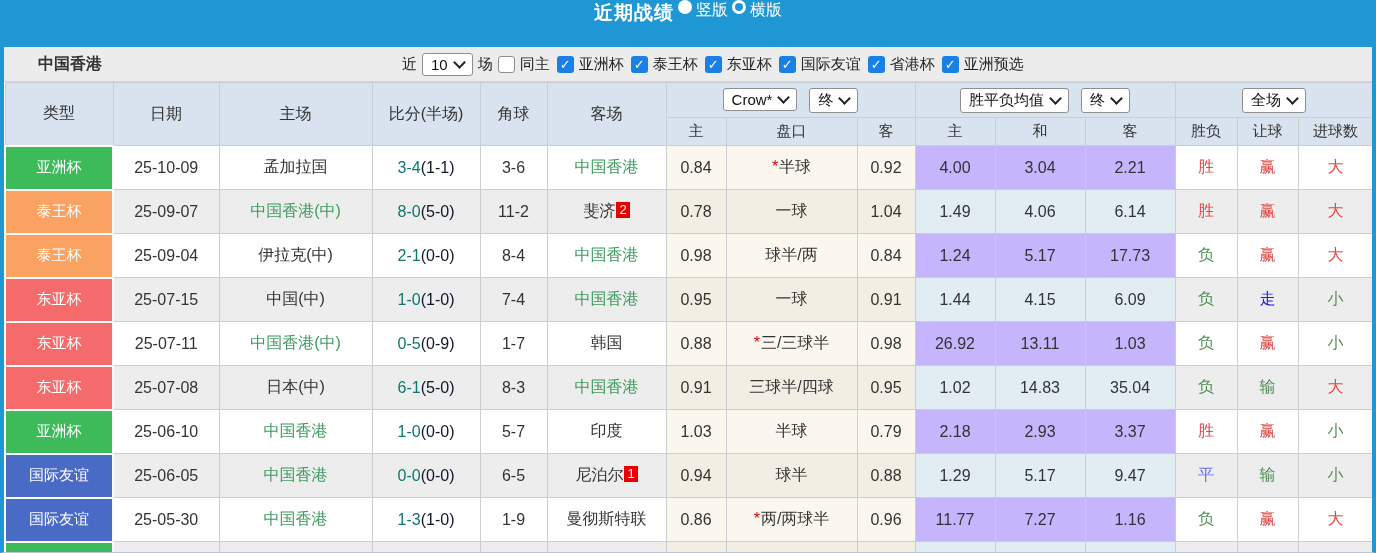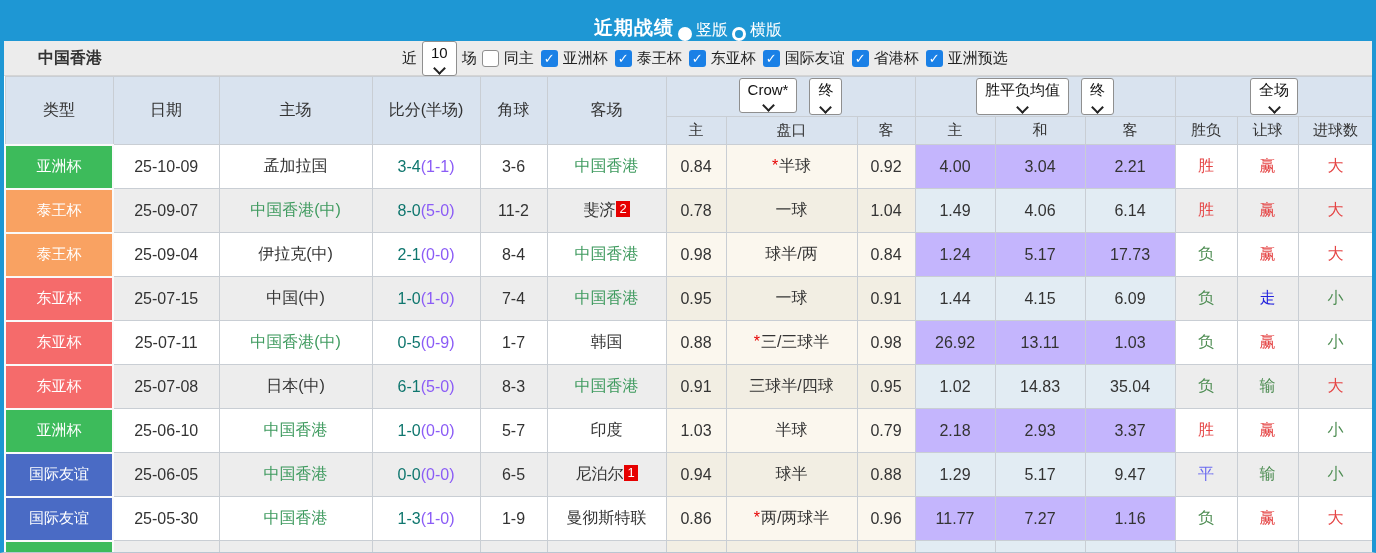--- a/index.html
+++ b/index.html
@@ -1,27 +1,27 @@
 <!DOCTYPE html>
 <html><head>
 <meta charset="utf-8">
 <style>
   html,body{margin:0;padding:0;background:#fff;font-family:"Liberation Sans","DejaVu Sans",sans-serif;}
   .page{width:1376px;height:553px;box-sizing:border-box;border-left:4px solid #1e97d4;border-right:4px solid #1e97d4;border-bottom:1px solid #b9c6d2;overflow:hidden;background:#fff;}
   
-  .topbar{height:41px;background:#1e97d4;display:flex;align-items:flex-end;justify-content:center;gap:4px;color:#fff;}
+  .topbar{height:47px;background:#1e97d4;display:flex;align-items:flex-start;justify-content:center;gap:4px;color:#fff;}
   .topbar .title{font-weight:bold;font-size:19px;letter-spacing:1px;}
   .radio-solid{width:14px;height:14px;border-radius:50%;background:#fff;display:inline-block;}
   .radio-ring{width:14px;height:14px;border-radius:50%;border:3px solid #fff;box-sizing:border-box;display:inline-block;background:transparent;}
   .topbar .rlabel{font-size:16px;}
   
   .filterbar{height:35px;background:#ececec;display:flex;align-items:center;font-size:15px;color:#222;border-bottom:1px solid #d5d5d5;box-sizing:border-box;}
   .filterbar .team{margin-left:34px;font-weight:bold;font-size:16px;}
   .filterbar .controls{margin-left:300px;display:flex;align-items:center;gap:5px;}
-  .sel{display:inline-flex;align-items:center;gap:7px;background:#fff;border:1px solid #8f8f8f;border-radius:3px;padding:2px 8px;font-size:15px;color:#111;cursor:default;flex-direction:column;}
+  .sel{display:inline-flex;align-items:center;gap:7px;background:#fff;border:1px solid #8f8f8f;border-radius:3px;padding:2px 8px;font-size:15px;color:#111;cursor:default;}
   .chev{width:7px;height:7px;border-right:2px solid #222;border-bottom:2px solid #222;transform:rotate(45deg);margin-top:-4px;flex:none;}
   .cb{width:17px;height:17px;border-radius:3px;display:inline-flex;align-items:center;justify-content:center;box-sizing:border-box;flex:none;}
   .cb.checked{background:#1a80e6;color:#fff;font-size:13px;font-weight:bold;}
   .cb.unchecked{background:#fff;border:1px solid #8f8f8f;}
   .filterbar label{margin-right:2px;}
   
   table{border-collapse:collapse;width:1368px;table-layout:fixed;}
   th,td{border:1px solid #c9ced4;text-align:center;overflow:hidden;white-space:nowrap;}
   thead th{background:#d9e3ef;font-weight:normal;color:#333;font-size:16px;}
   tr.hrow1 th{height:32px;}
@@ -35,21 +35,21 @@
   tr.odd td.lblue{background:#c4b5fd;}
   tr.even td.lblue{background:#e2ecf3;}
   td.badge{color:#fff;font-size:15px;border:2px solid #fafafa;}
   td.badge.green{background:#3dbb5b;}
   td.badge.orange{background:#f9a262;}
   td.badge.red{background:#f56b6b;}
   td.badge.blue{background:#4a6bc5;}
   .team{color:#333;cursor:pointer;}
   .team.green{color:#3e9a5e;}
   .sc{color:#0f766e;}
-  .half{color:#8b5cf6;}
+  .half{color:#0f172a;}
   .star{color:#e60000;margin-right:1px;}
   .rank-badge{display:inline-block;background:#e60000;color:#fff;font-size:13px;line-height:16px;padding:0 3px;margin-left:1px;vertical-align:2px;}
   .t-red{color:#e54545;}
   .t-green{color:#4e8d53;}
   .t-blue{color:#2222dd;}
   .t-purple{color:#6b6bf0;}
 </style>
 </head>
 <body>
 

